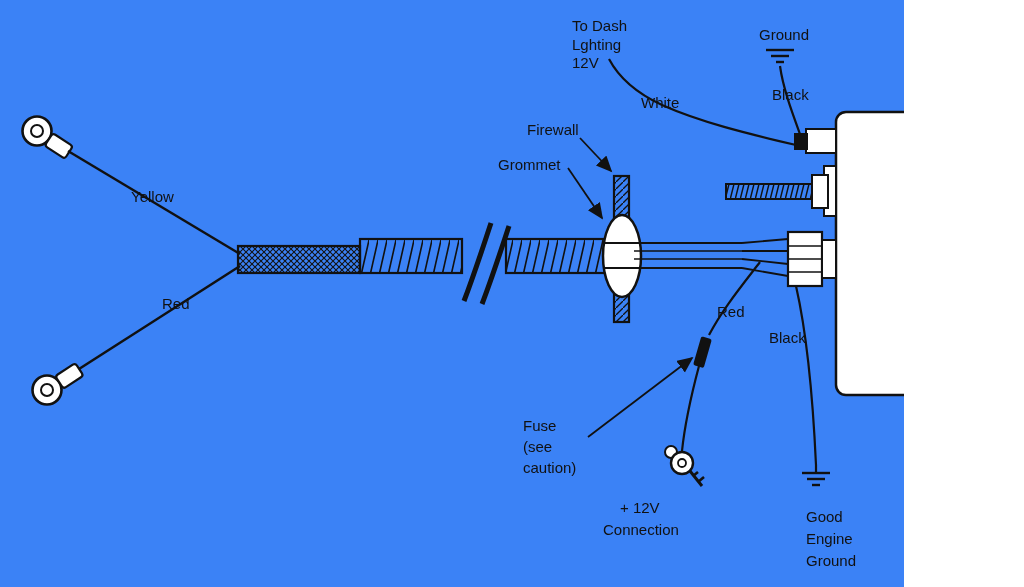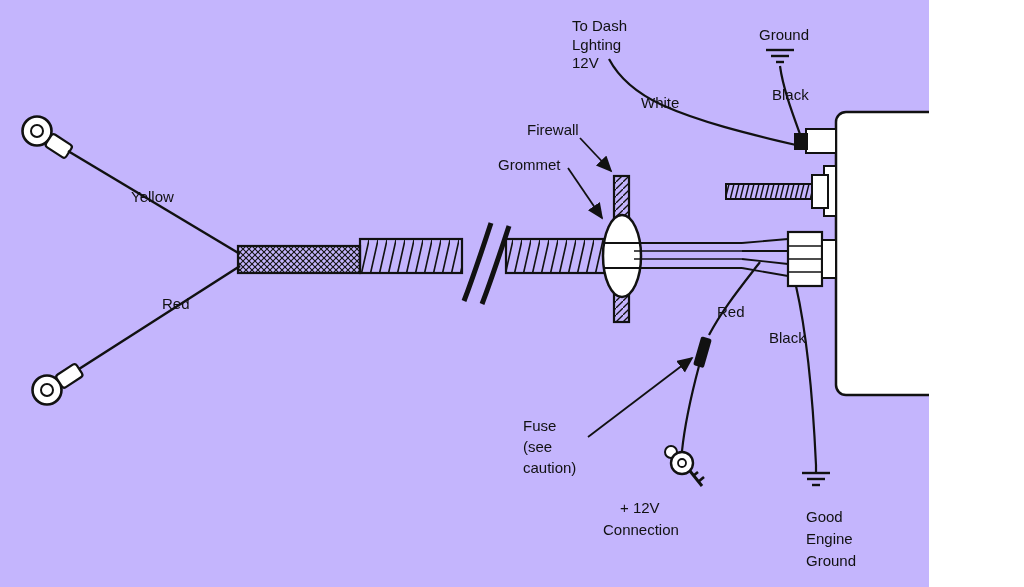--- a/index.html
+++ b/index.html
@@ -1,17 +1,17 @@
 <!DOCTYPE html>
 <html><head>
 <meta charset="utf-8">
 <style>
   html,body{margin:0;padding:0;background:#ffffff;}
-  .stage{position:relative;width:904px;height:587px;background:#c4b5fd;overflow:hidden;
-         font-family:"Liberation Sans", sans-serif;padding-left:25px;}
+  .stage{position:relative;width:904px;height:587px;background:#3b82f6;overflow:hidden;
+         font-family:"Liberation Sans", sans-serif;}
   svg{position:absolute;left:0;top:0;}
   text{font-family:"Liberation Sans", sans-serif;font-size:15px;fill:#111;}
 </style>
 </head>
 <body>
 
 <div class="stage">
 <svg width="1024" height="587" viewBox="0 0 1024 587">
   <defs>
     <pattern id="braid" width="6" height="6" patternUnits="userSpaceOnUse">

